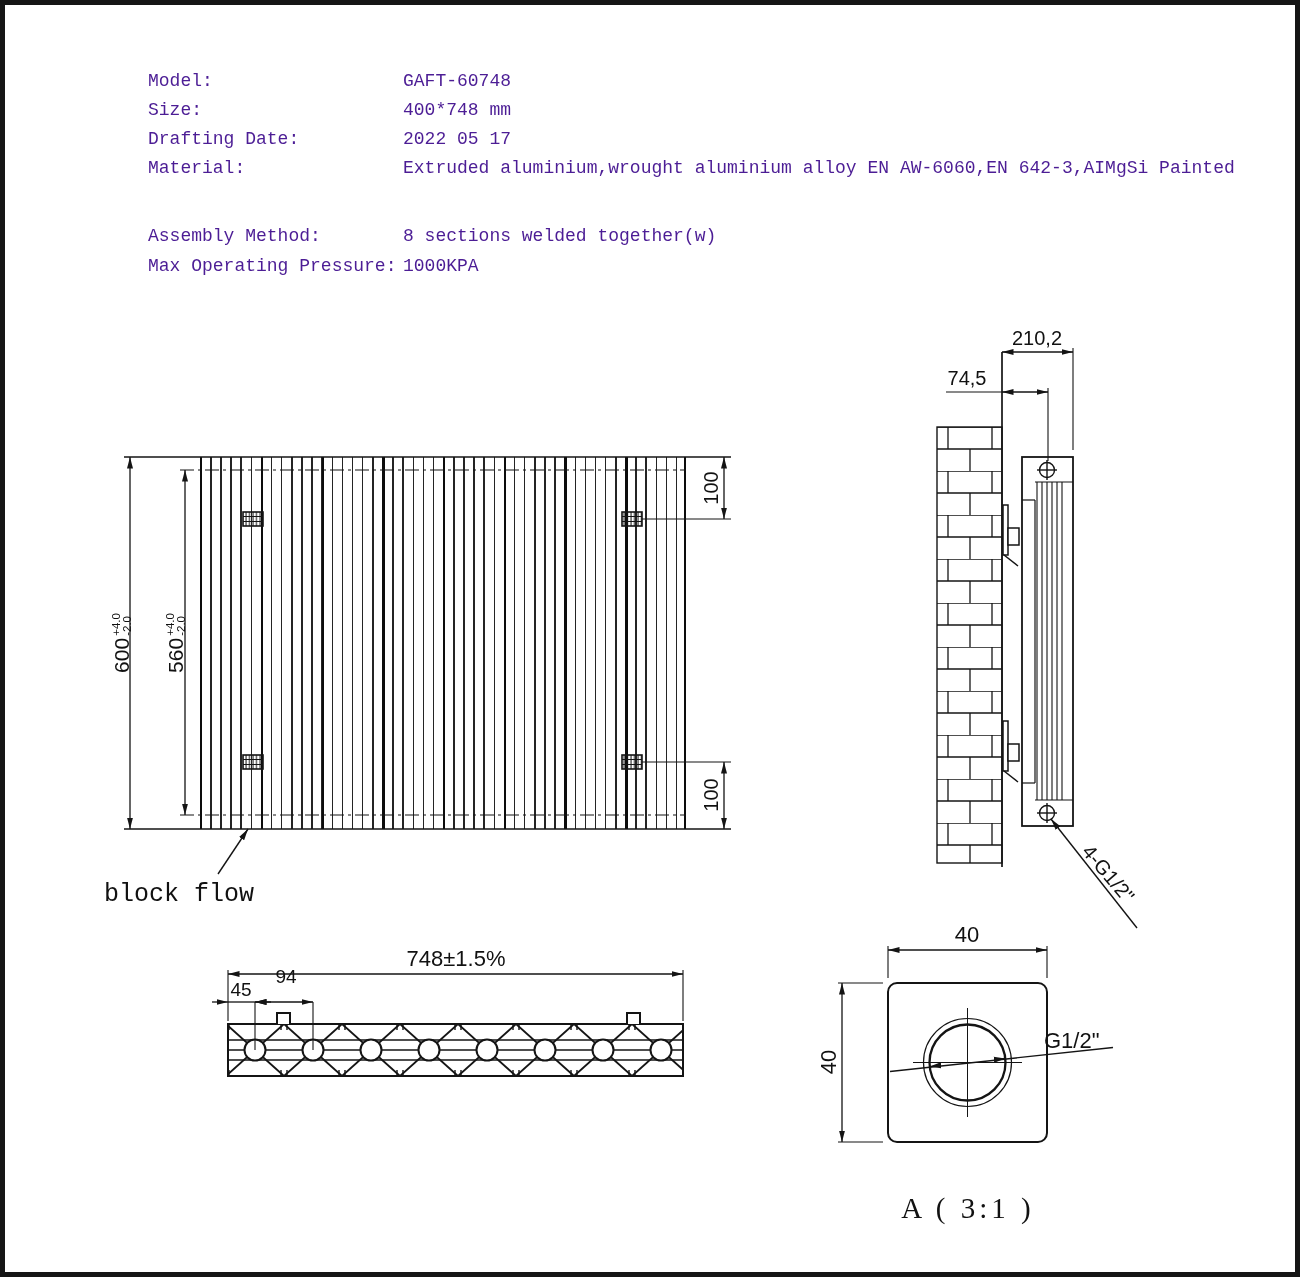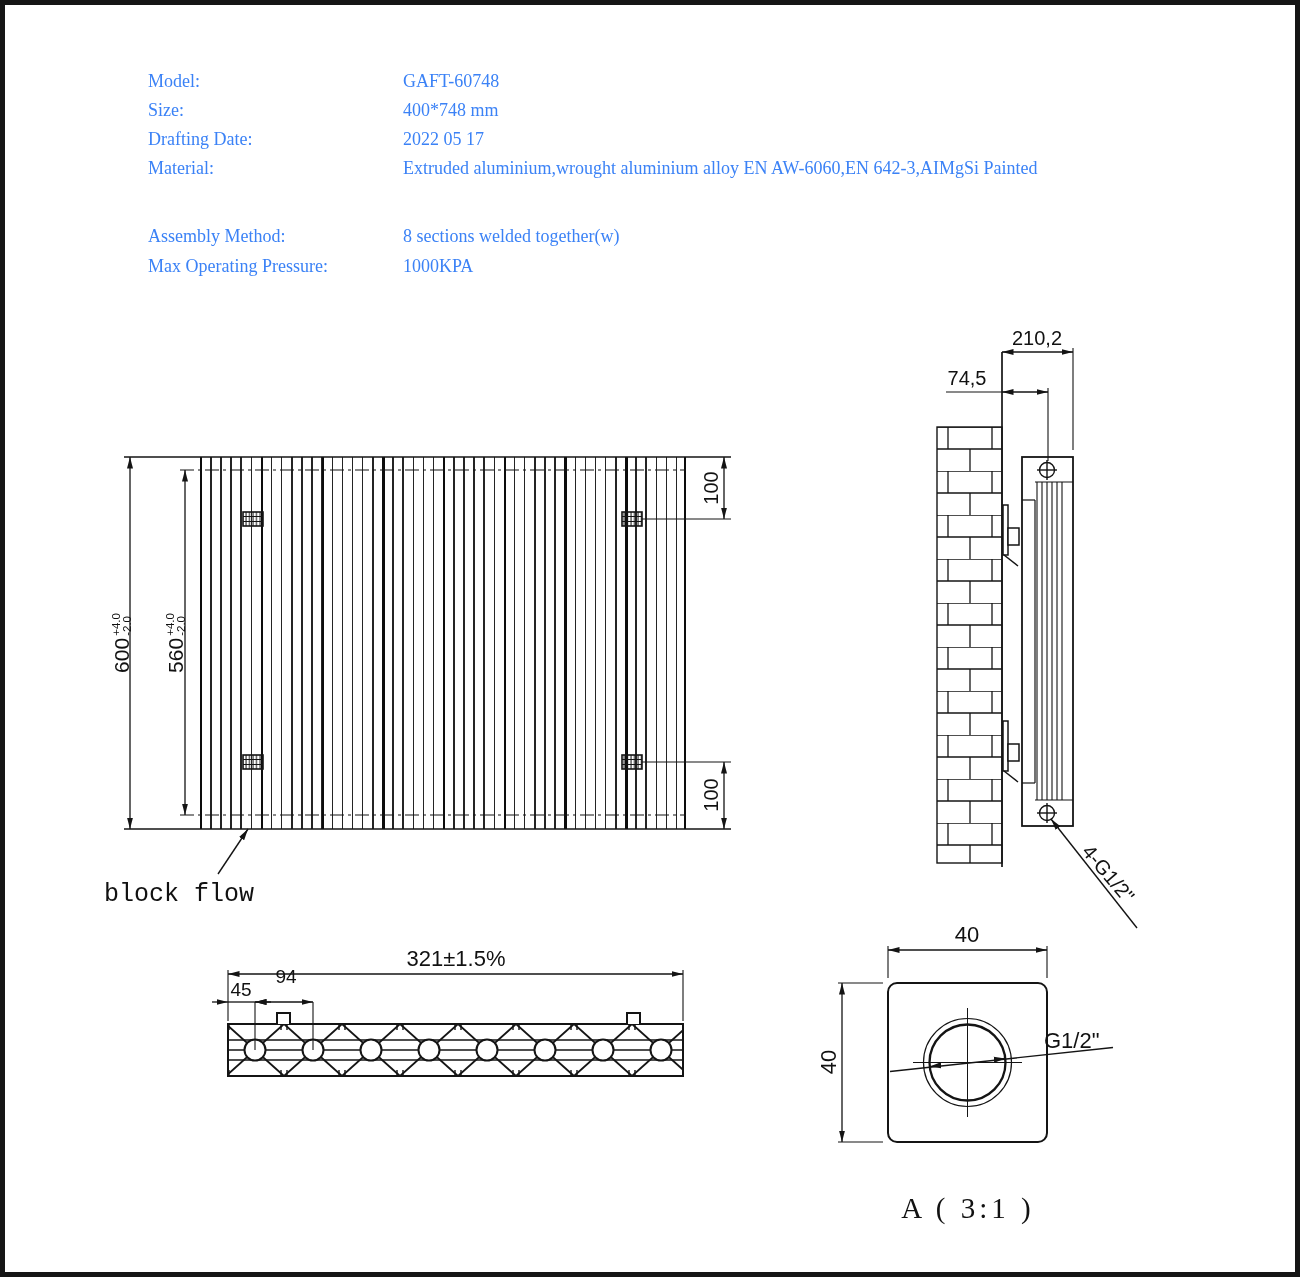--- a/index.html
+++ b/index.html
@@ -4,21 +4,21 @@
 <style>
   html,body{margin:0;padding:0;background:#888;}
   #canvas{
     position:relative;width:1300px;height:1277px;background:#ffffff;
     font-family:"Liberation Sans",sans-serif;color:#111;overflow:hidden;
   }
   #frame{position:absolute;inset:0;border:5px solid #151515;pointer-events:none;z-index:6;}
 
   
   .inforow{position:absolute;left:148px;display:flex;align-items:flex-start;
-    font-family:Liberation Serif, serif;font-size:18px;line-height:22px;color:#3b82f6;
+    font-family:Liberation Mono, monospace;font-size:18px;line-height:22px;color:#4c1d95;
     white-space:nowrap;z-index:3;}
   .inforow .lbl{display:inline-block;width:255px;}
 
   
   #slats{
     position:absolute;left:200px;top:457px;width:486px;height:372px;z-index:1;
     border-right:2px solid #0c0c0c;box-sizing:border-box;
     background:
       repeating-linear-gradient(90deg,#0c0c0c 0px,#0c0c0c 2.4px,transparent 2.4px,transparent 60.75px),
       repeating-linear-gradient(90deg,#242424 0px,#242424 1.4px,transparent 1.4px,transparent 10.125px);
@@ -236,21 +236,21 @@
     </span>
   </div>
   <div class="dimtext rot90" style="left:711px;top:488px">100</div>
   <div class="dimtext rot90" style="left:711px;top:795px">100</div>
   <div class="dimtext cadfont" style="left:104px;top:872px;font-size:25px">block flow</div>
 
   <div class="dimtext ctr-above" style="left:1037px;top:350px">210,2</div>
   <div class="dimtext ctr-above" style="left:967px;top:390px">74,5</div>
   <div class="dimtext leader-rot" style="left:1108px;top:874px">4-G1/2"</div>
 
-  <div class="dimtext ctr-above" style="left:456px;top:972px;font-size:22px">321±1.5%</div>
+  <div class="dimtext ctr-above" style="left:456px;top:972px;font-size:22px">748±1.5%</div>
   <div class="dimtext ctr-above" style="left:241px;top:1001px;font-size:19px">45</div>
   <div class="dimtext ctr-above" style="left:286px;top:988px;font-size:19px">94</div>
 
   <div class="dimtext ctr-above" style="left:967px;top:948px;font-size:22px">40</div>
   <div class="dimtext rot90" style="left:829px;top:1062px;font-size:22px">40</div>
   <div class="dimtext" style="left:1044px;top:1028px;font-size:22px">G1/2"</div>
   <div class="dimtext ctr caption" style="left:968px;top:1208px">A ( 3:1 )</div>
 </div>
 
 </body></html>

